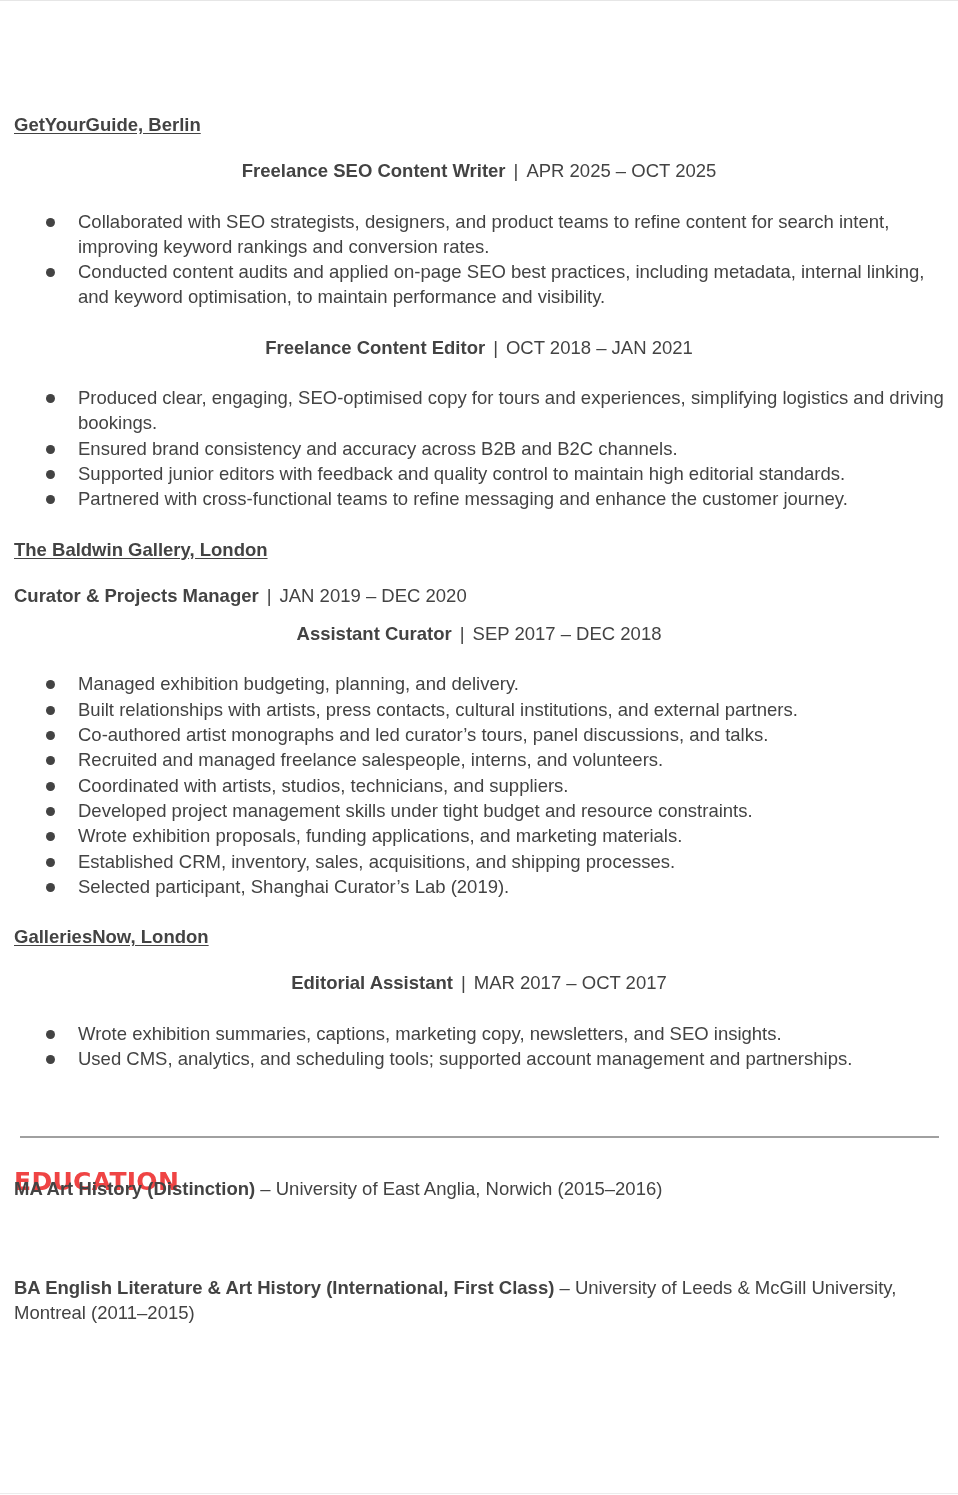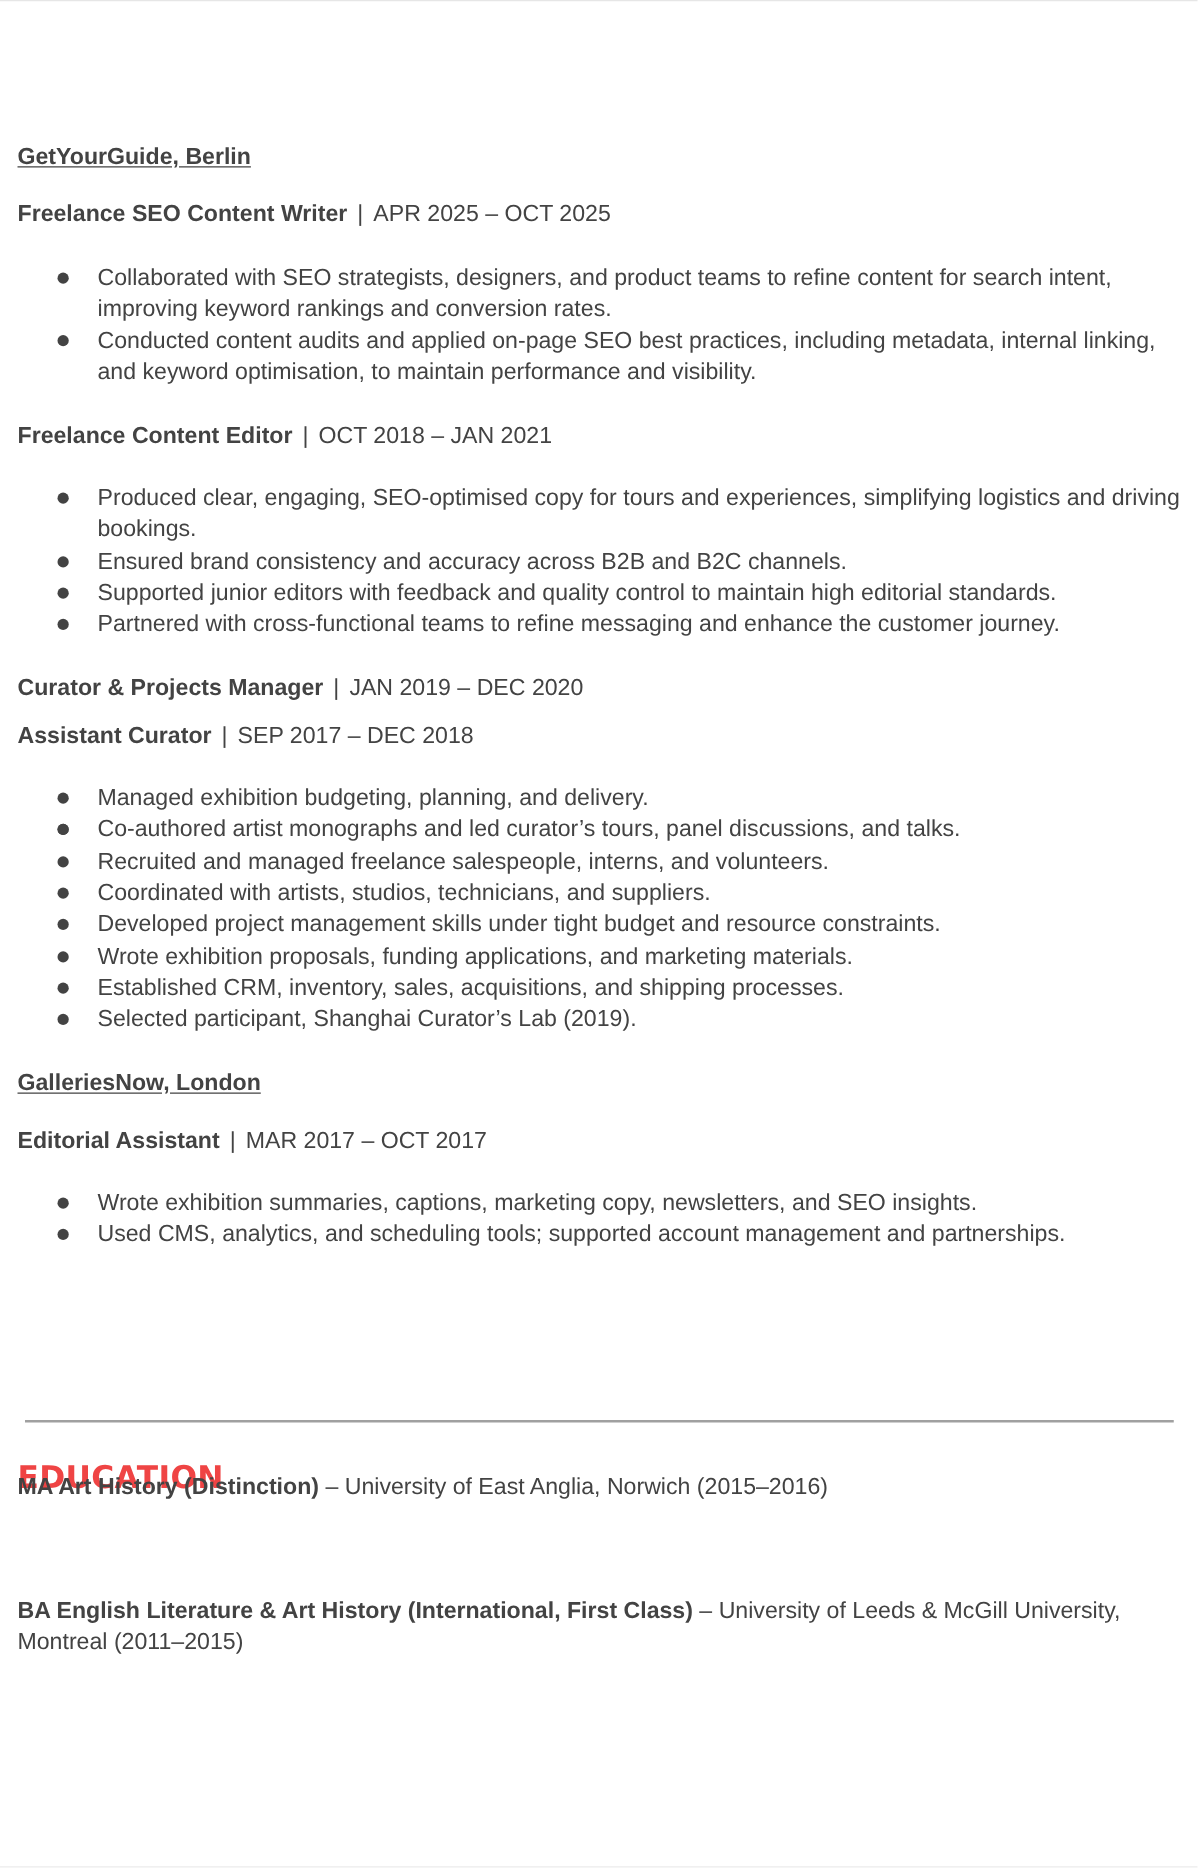--- a/index.html
+++ b/index.html
@@ -23,21 +23,21 @@
       position: absolute; left: 14px; top: 112px; width: 930px;
     }
     .line { line-height: 25.3px; white-space: nowrap; }
     .company {
       font-weight: bold; text-decoration: underline; text-underline-offset: 2px;
       margin-bottom: 21px;
     }
     .role { margin-bottom: 13px; }
     .role .title { font-weight: bold; }
     .role .sep { padding: 0 8px; }
-    .role-group { margin-bottom: 25px; }
+    .role-group { margin-bottom: 25px; text-align: center; }
     ul.bullets {
       list-style: none; margin: 0 0 25px 0; padding: 0 0 0 64px;
     }
     ul.bullets li {
       position: relative; line-height: 25.3px; white-space: normal; width: 866px;
     }
     ul.bullets li .dot {
       position: absolute; left: -32px; top: 9px; width: 9px; height: 9px;
       border-radius: 50%; background: #434343;
     }
@@ -74,30 +74,31 @@
   <div class="line role role-group">
     <span class="title">Freelance Content Editor</span><span class="sep">|</span><span>OCT 2018 – JAN 2021</span>
   </div>
   <ul class="bullets">
     <li><span class="dot"></span><span>Produced clear, engaging, SEO-optimised copy for tours and experiences, simplifying logistics and driving bookings.</span></li>
     <li><span class="dot"></span><span>Ensured brand consistency and accuracy across B2B and B2C channels.</span></li>
     <li><span class="dot"></span><span>Supported junior editors with feedback and quality control to maintain high editorial standards.</span></li>
     <li><span class="dot"></span><span>Partnered with cross-functional teams to refine messaging and enhance the customer journey.</span></li>
   </ul>
 
+  <div class="line company">The Baldwin Gallery, London</div>
 
   <div class="line role">
     <span class="title">Curator &amp; Projects Manager</span><span class="sep">|</span><span>JAN 2019 – DEC 2020</span>
   </div>
   <div class="line role role-group">
     <span class="title">Assistant Curator</span><span class="sep">|</span><span>SEP 2017 – DEC 2018</span>
   </div>
   <ul class="bullets">
     <li><span class="dot"></span><span>Managed exhibition budgeting, planning, and delivery.</span></li>
-    <li><span class="dot"></span></li>
+    <li><span class="dot"></span><span>Built relationships with artists, press contacts, cultural institutions, and external partners.</span></li>
     <li><span class="dot"></span><span>Co-authored artist monographs and led curator’s tours, panel discussions, and talks.</span></li>
     <li><span class="dot"></span><span>Recruited and managed freelance salespeople, interns, and volunteers.</span></li>
     <li><span class="dot"></span><span>Coordinated with artists, studios, technicians, and suppliers.</span></li>
     <li><span class="dot"></span><span>Developed project management skills under tight budget and resource constraints.</span></li>
     <li><span class="dot"></span><span>Wrote exhibition proposals, funding applications, and marketing materials.</span></li>
     <li><span class="dot"></span><span>Established CRM, inventory, sales, acquisitions, and shipping processes.</span></li>
     <li><span class="dot"></span><span>Selected participant, Shanghai Curator’s Lab (2019).</span></li>
   </ul>
 
   <div class="line company">GalleriesNow, London</div>

